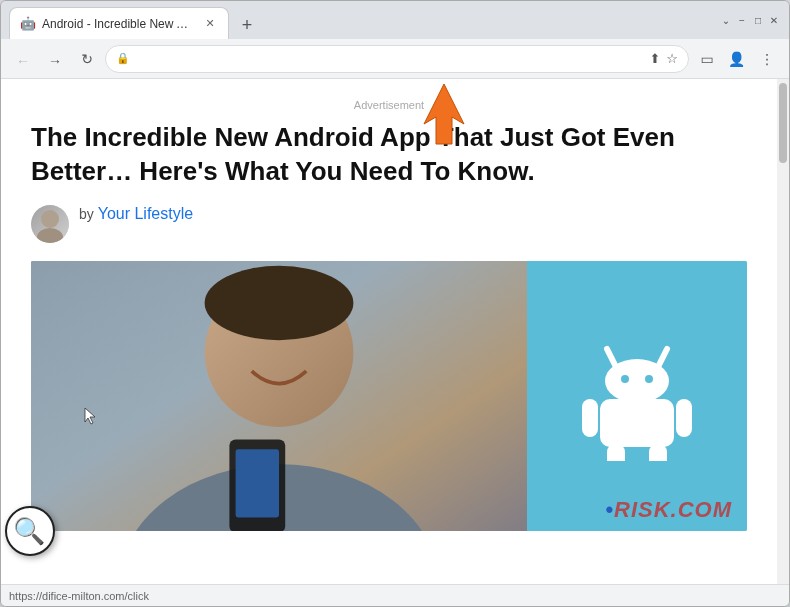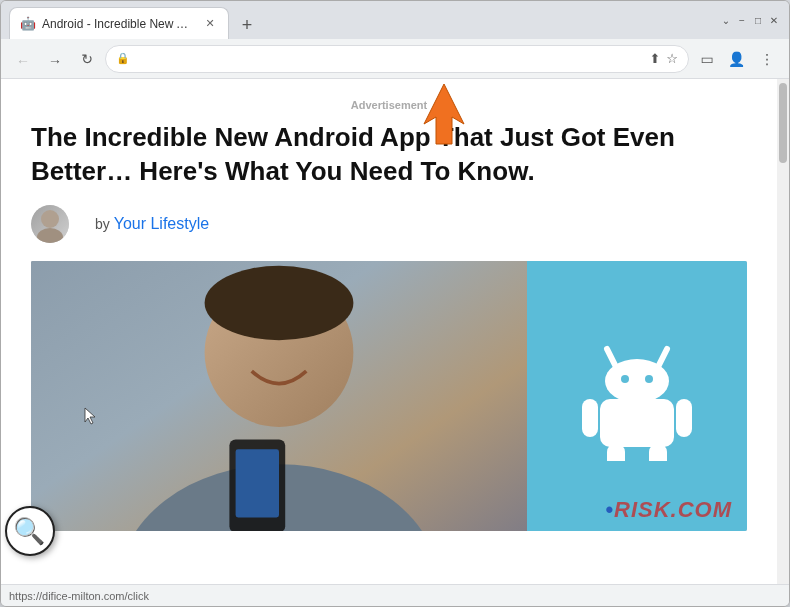--- a/index.html
+++ b/index.html
@@ -195,38 +195,36 @@
       overflow-y: auto;
       padding: 20px 30px 20px 30px;
       position: relative;
     }
 
     
     .ad-label {
       text-align: center;
       font-size: 11px;
       color: #aaa;
-      font-weight: bold;
     }
 
     
     .article-title {
       font-size: 26px;
       font-weight: 700;
       color: #111;
       line-height: 1.3;
       margin-top: 10px;
       margin-bottom: 16px;
     }
 
     
     .author-row {
       display: flex;
-      align-items: center;
-      gap: 26px;
+      gap: 10px;
       margin-bottom: 18px;
     }
 
     .author-avatar {
       width: 38px;
       height: 38px;
       border-radius: 50%;
       overflow: hidden;
       background: #ccc;
       flex-shrink: 0;

